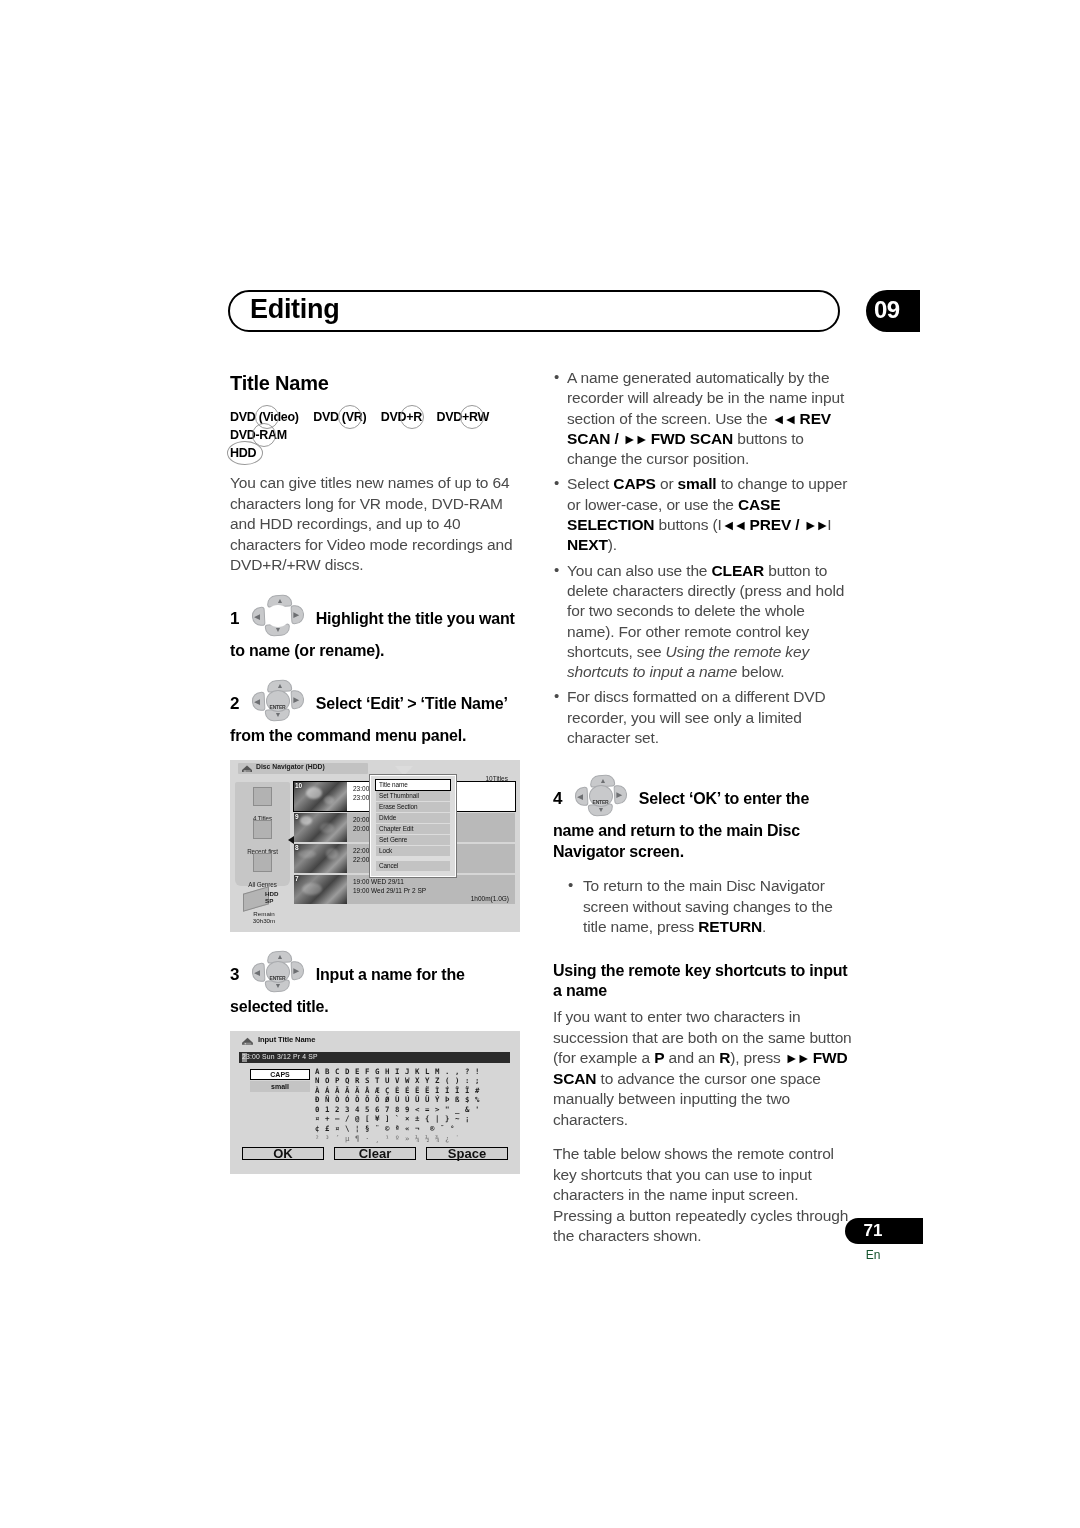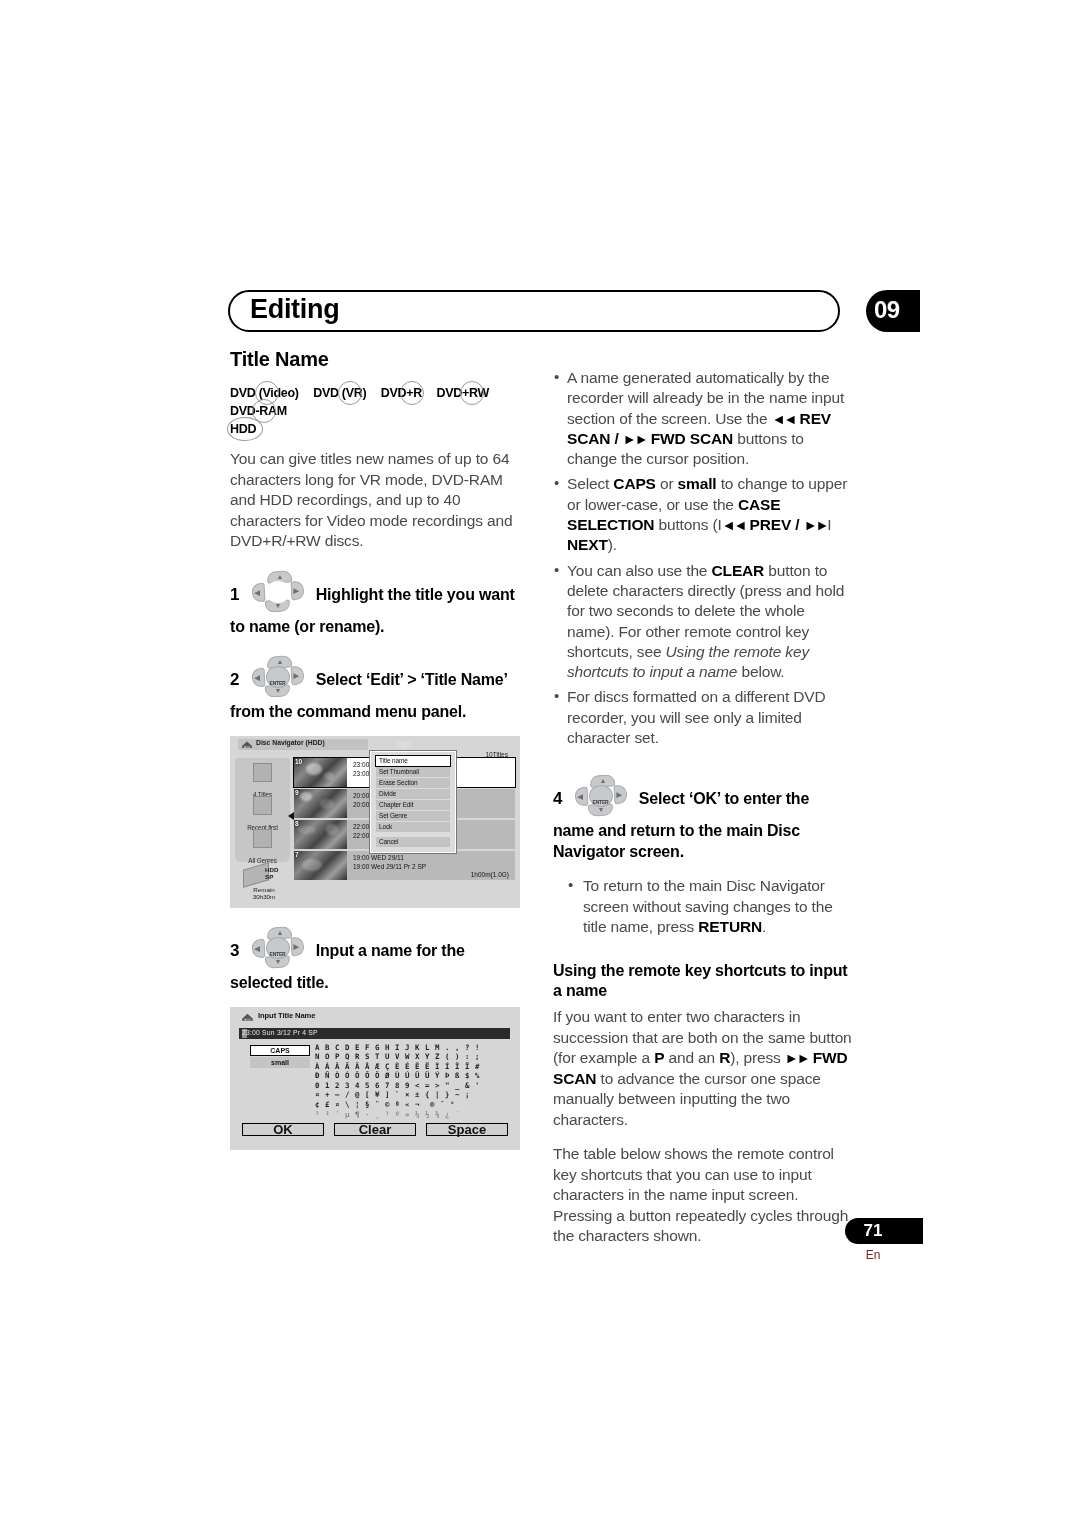--- a/index.html
+++ b/index.html
@@ -67,21 +67,21 @@
     color: #fff;
     font-size: 24px;
     font-weight: bold;
     letter-spacing: -0.5px;
   }
 
   
   .col-left {
     position: absolute;
     left: 230px;
-    top: 348px;
+    top: 372px;
     width: 295px;
   }
   .col-right {
     position: absolute;
     left: 553px;
     top: 368px;
     width: 300px;
   }
 
   h2.section-title {
@@ -588,21 +588,21 @@
     color: #fff;
     font-size: 17px;
     font-weight: bold;
   }
   .lang {
     position: absolute;
     left: 0; top: 30px;
     width: 56px;
     text-align: center;
     font-size: 12px;
-    color: #7f1d1d;
+    color: #14532d;
   }
 
   .arrowglyph { font-size: 14px; letter-spacing: -2px; }
 </style>
 </head>
 <body>
 
 <div class="page">
 
   <div class="header">

